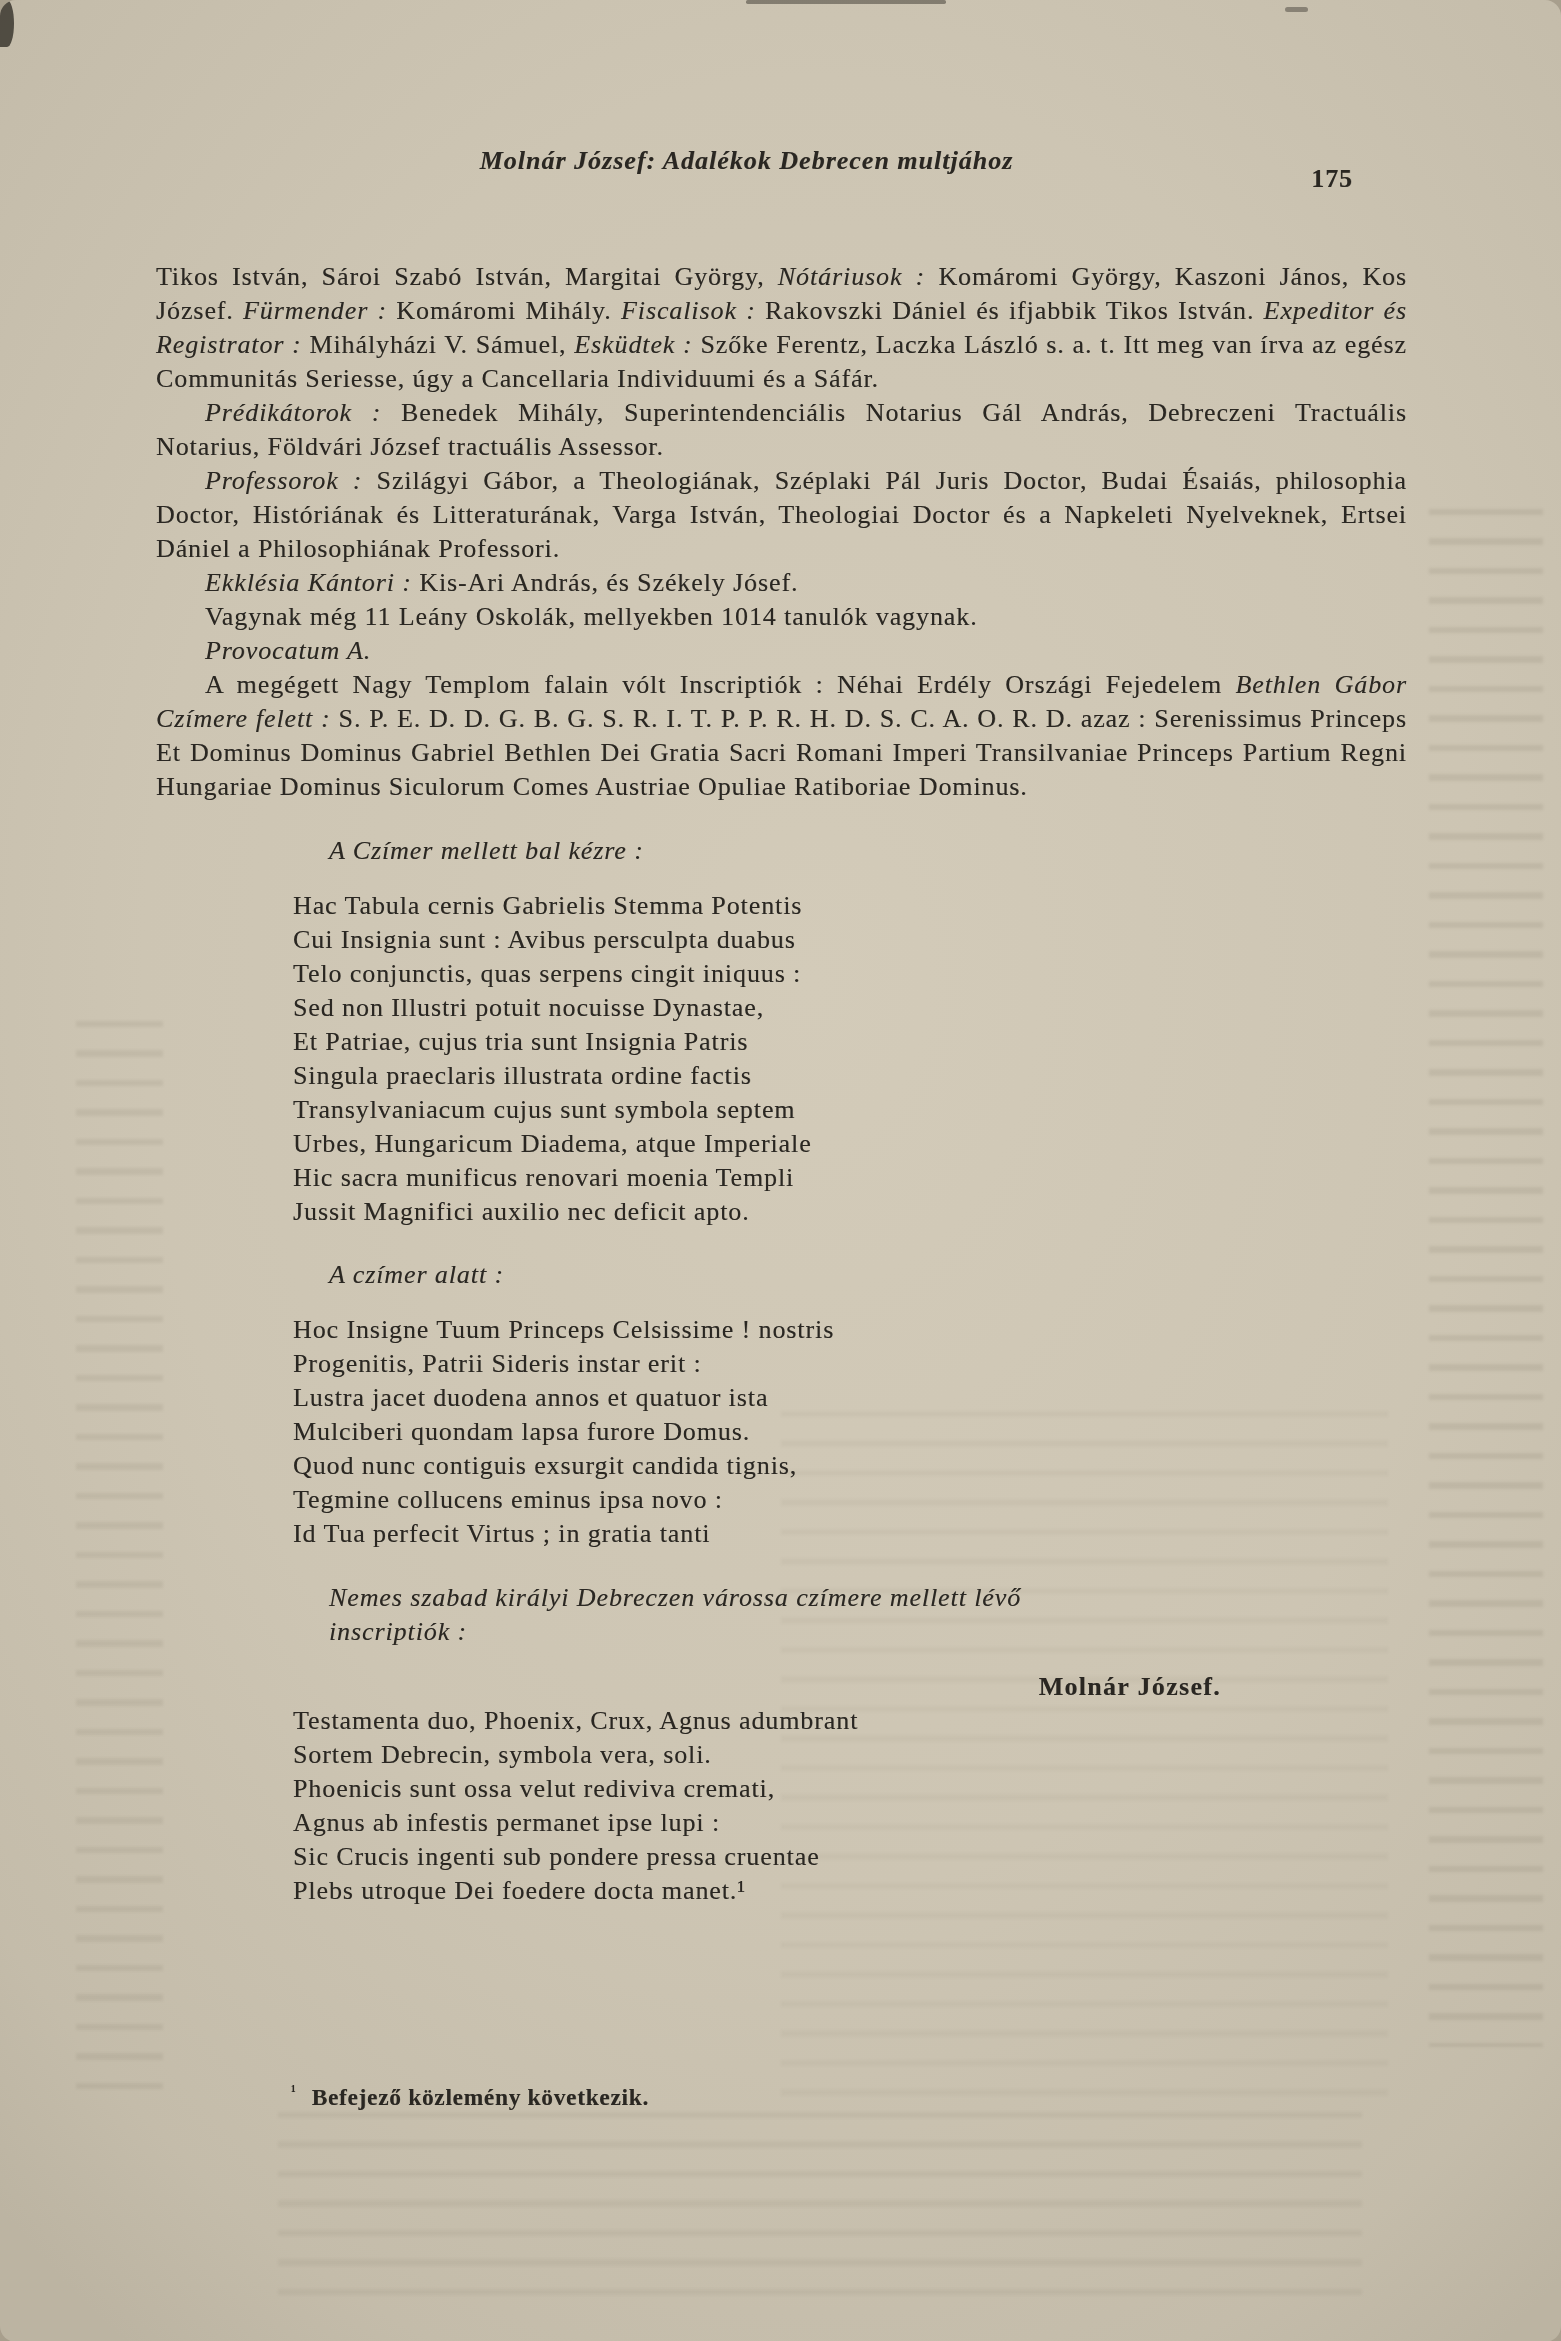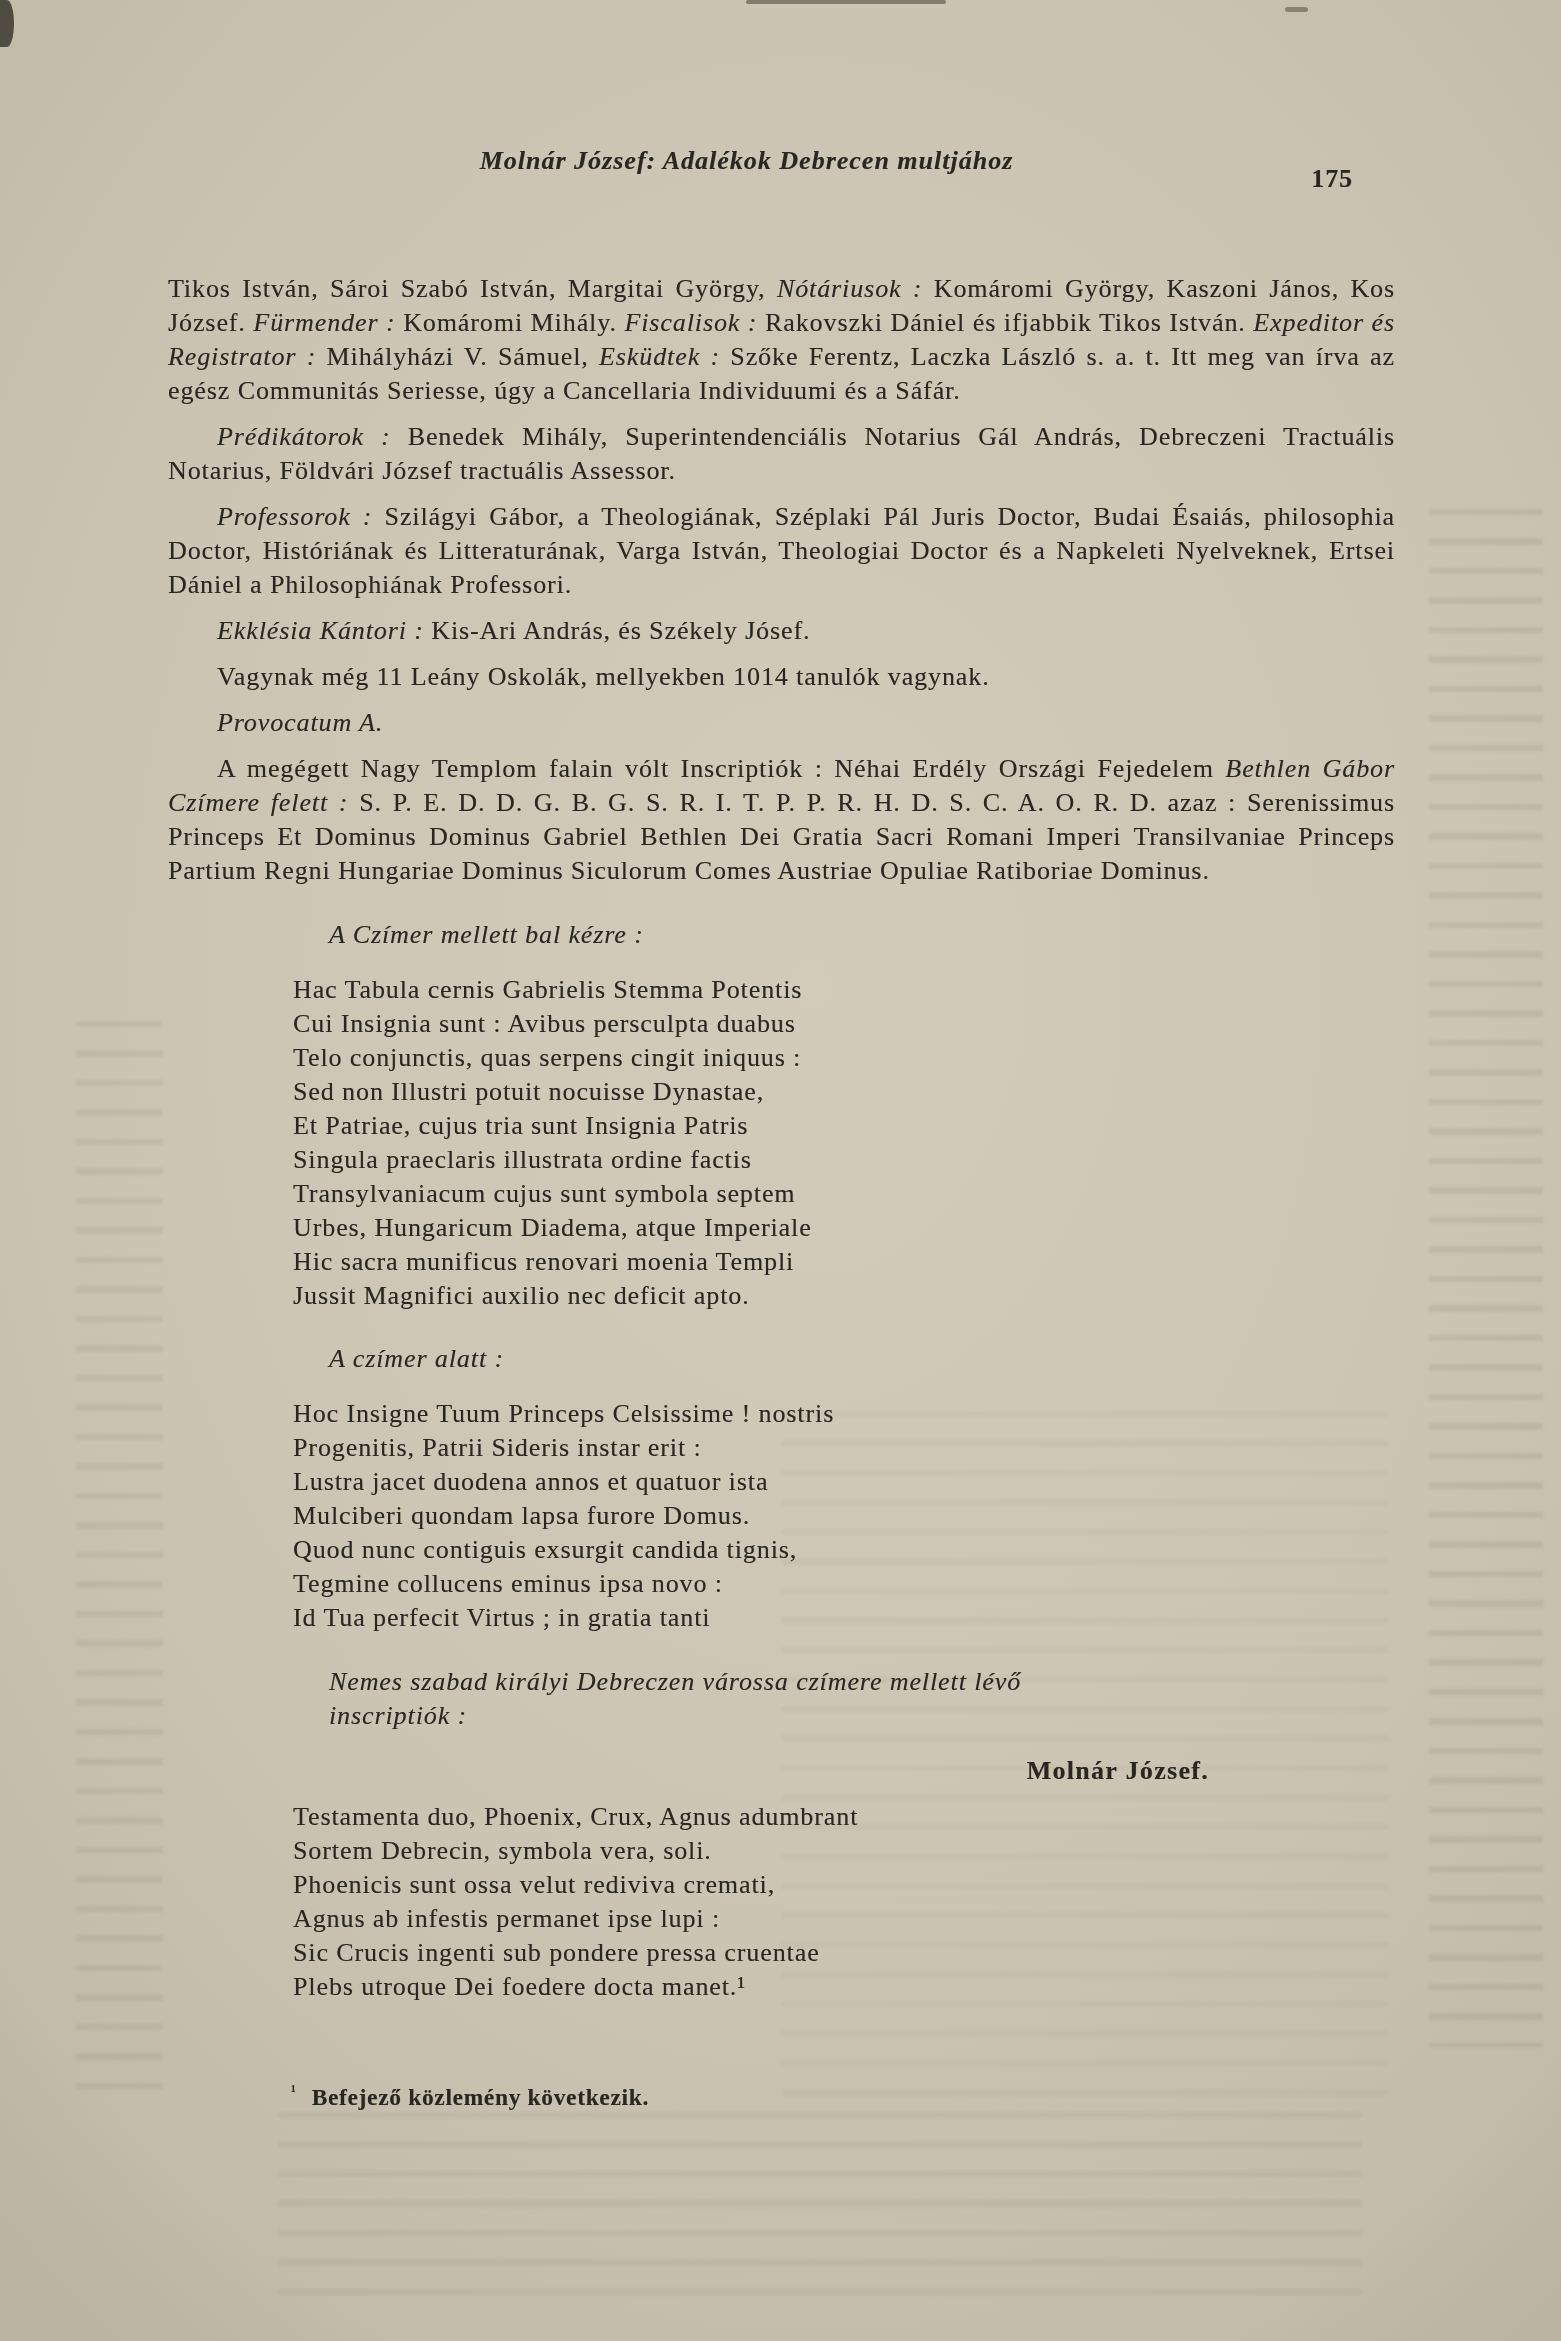--- a/index.html
+++ b/index.html
@@ -9,20 +9,21 @@
     background: #a89f8d;
   }
   .page {
     position: relative;
     width: 1561px; height: 2342px;
     overflow: hidden;
     color: #2a2722;
     background:
       radial-gradient(ellipse 1214px 1648px at 52% 42%, #d3cbb9 0%, #cdc5b3 55%, #c4bcaa 88%, #bcb4a2 100%);
     text-shadow: 0.3px 0.3px 0 rgba(42,39,34,0.35);
+    border-radius: 16px;
   }
 
   
   .bleed {
     position: absolute; pointer-events: none; filter: blur(1.4px);
     background: repeating-linear-gradient(180deg, transparent 0 22.6px, #69614f 22.6px 29.5px);
   }
   .bleed-right  { left: 1429px; top: 486px;  width: 114px;  height: 1561px; opacity: .12; }
   .bleed-left   { left: 76px;   top: 998px; width: 87px;  height: 1093px; opacity: .10; }
   .bleed-mid    { left: 781px;  top: 1388px; width: 607px;  height: 711px;  opacity: .05; }
@@ -39,21 +40,21 @@
     display: block; text-align: center; transform: translateX(-35px);
     font-style: italic; font-weight: bold; font-size: 26px; letter-spacing: 1px;
   }
   .page-number { position: absolute; right: 54px; top: 0; font-weight: bold; font-size: 26px; letter-spacing: 0.9px; margin-top: 18px; }
 
   
   .content {
     position: absolute; left: 156px; top: 260px; width: 1251px;
     font-size: 26px; line-height: 34px; letter-spacing: 0.9px;
   }
-  .block { margin: 12px; }
+  .block { margin: 0; }
   .paragraph { text-align: justify; }
   .paragraph.indent { text-indent: 49px; }
   .it { font-style: italic; }
 
   .heading { font-style: italic; margin: 29.5px 0 21px 173px; }
   .heading .line-2 { }
 
   .verse { margin-left: 137px; }
   .attribution { margin-left: 217px; word-spacing: 6px; }
 

